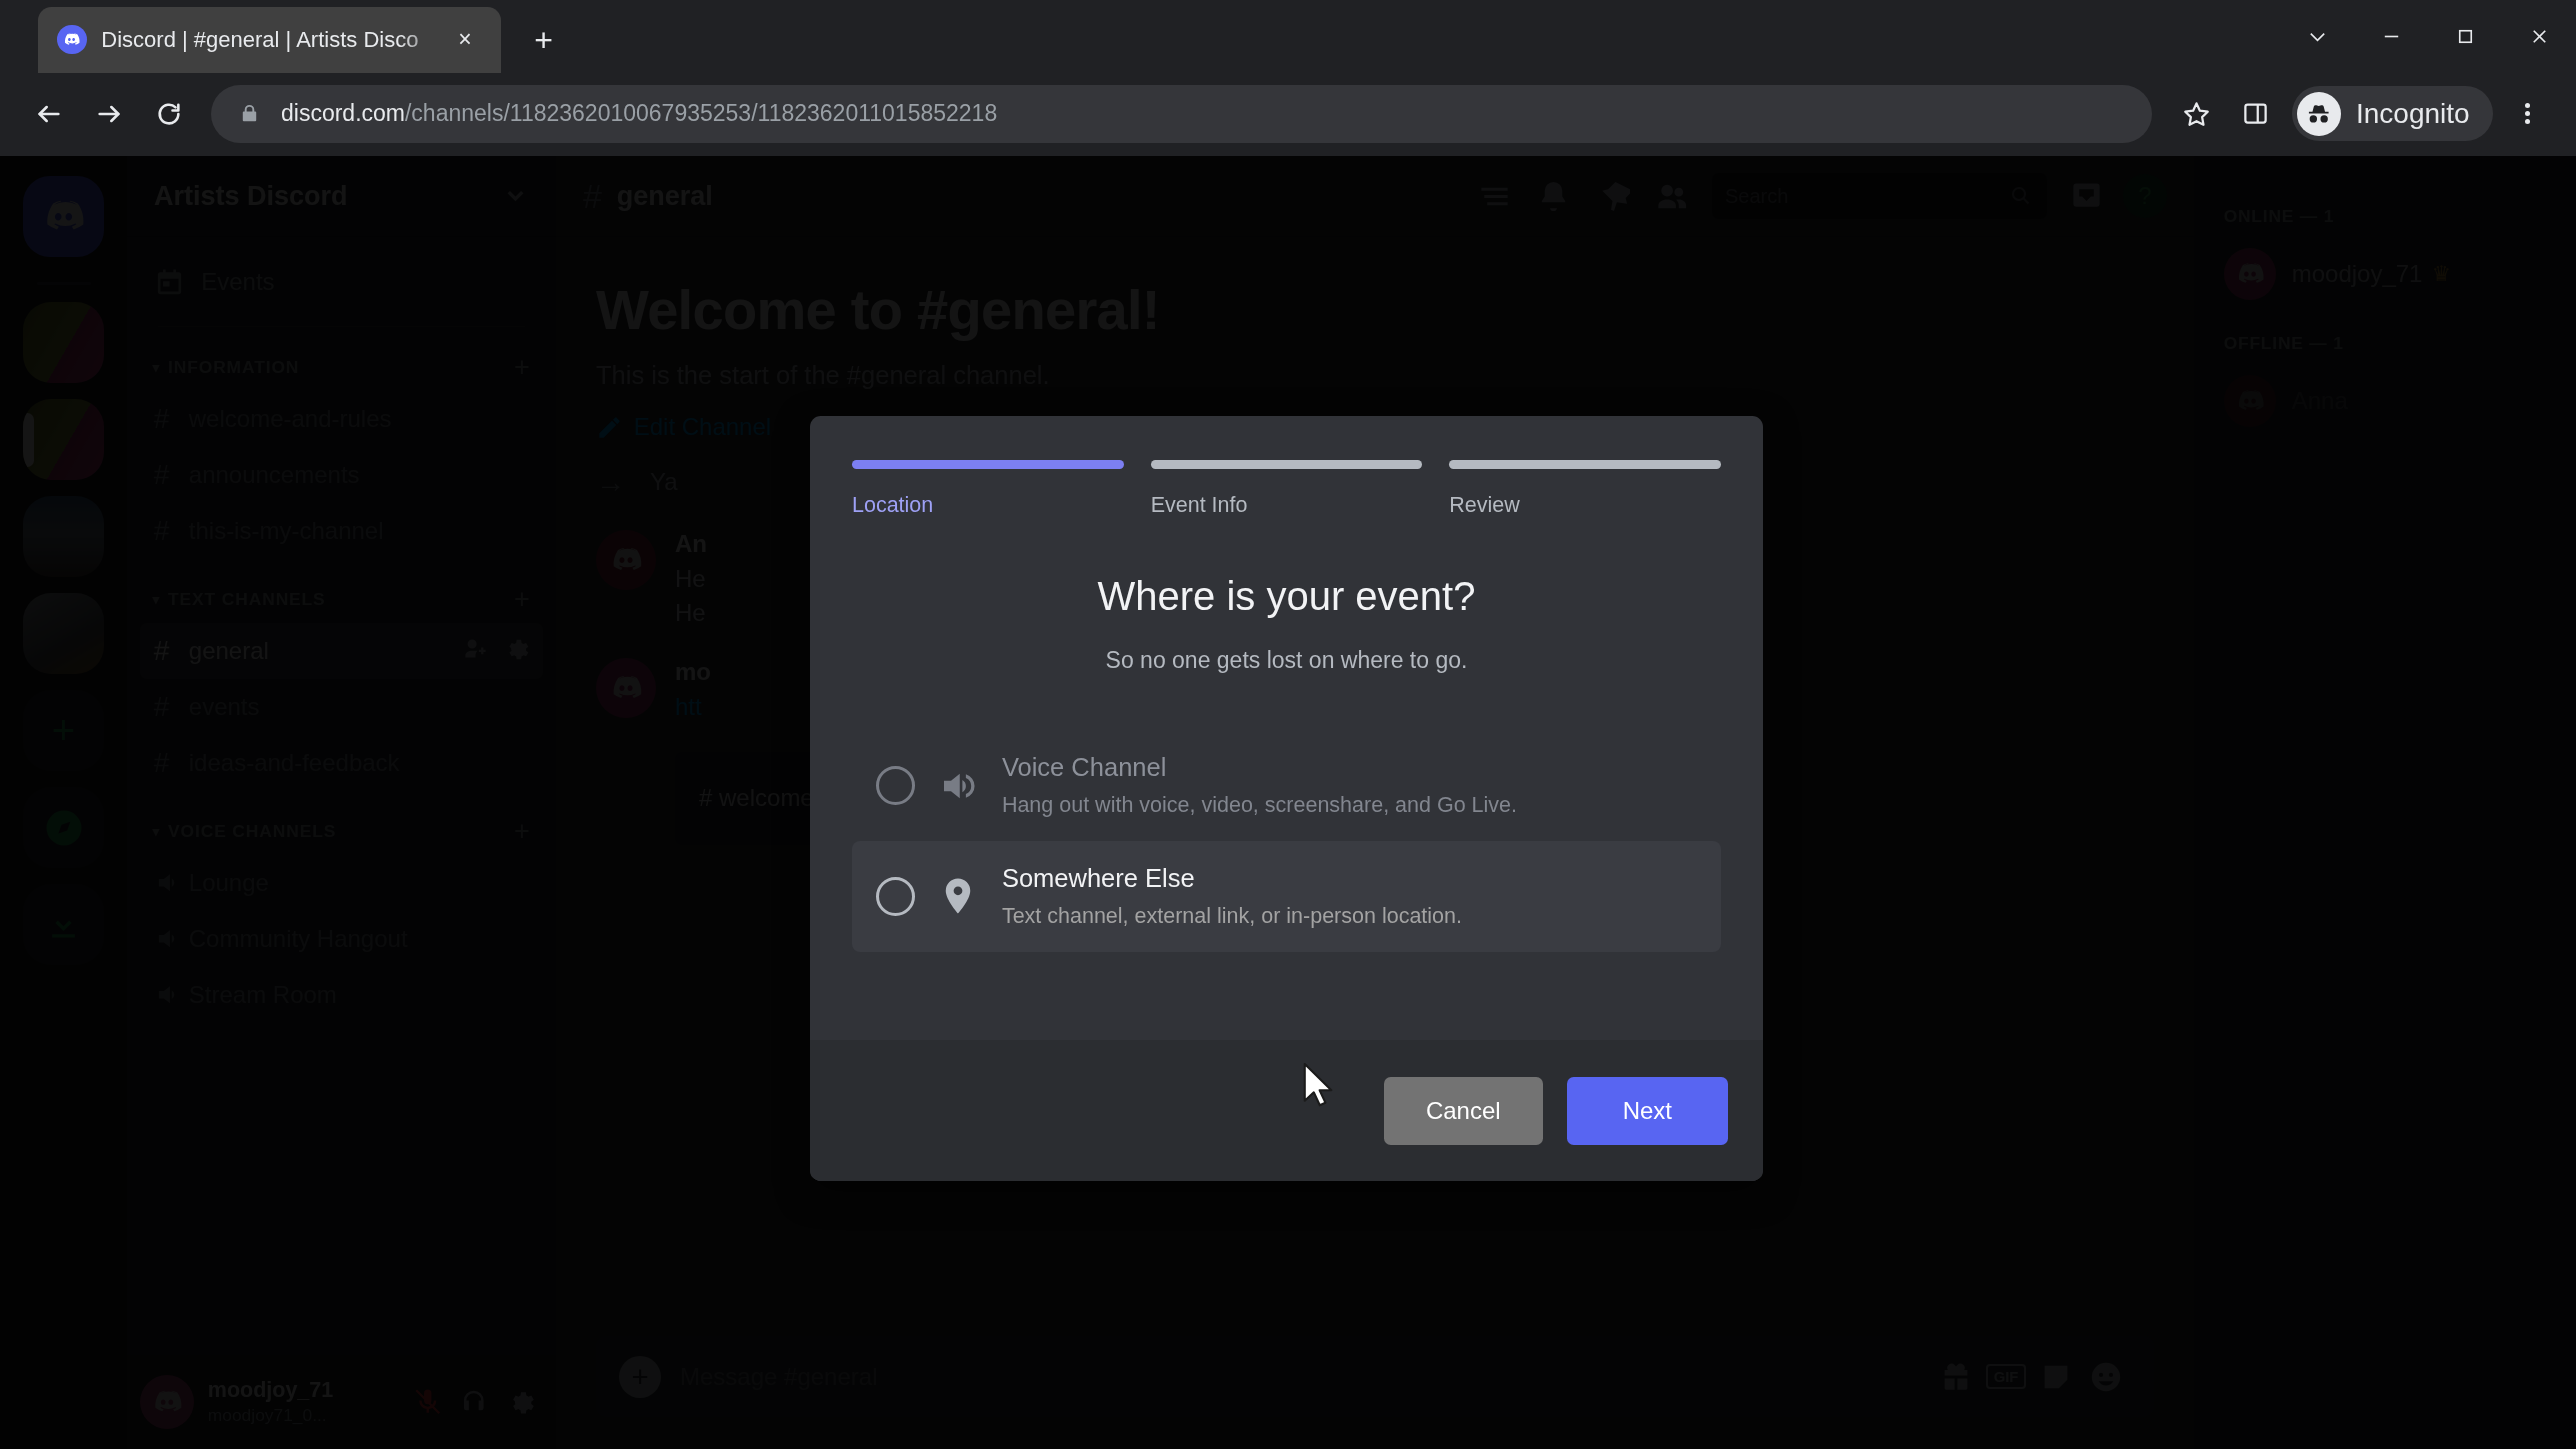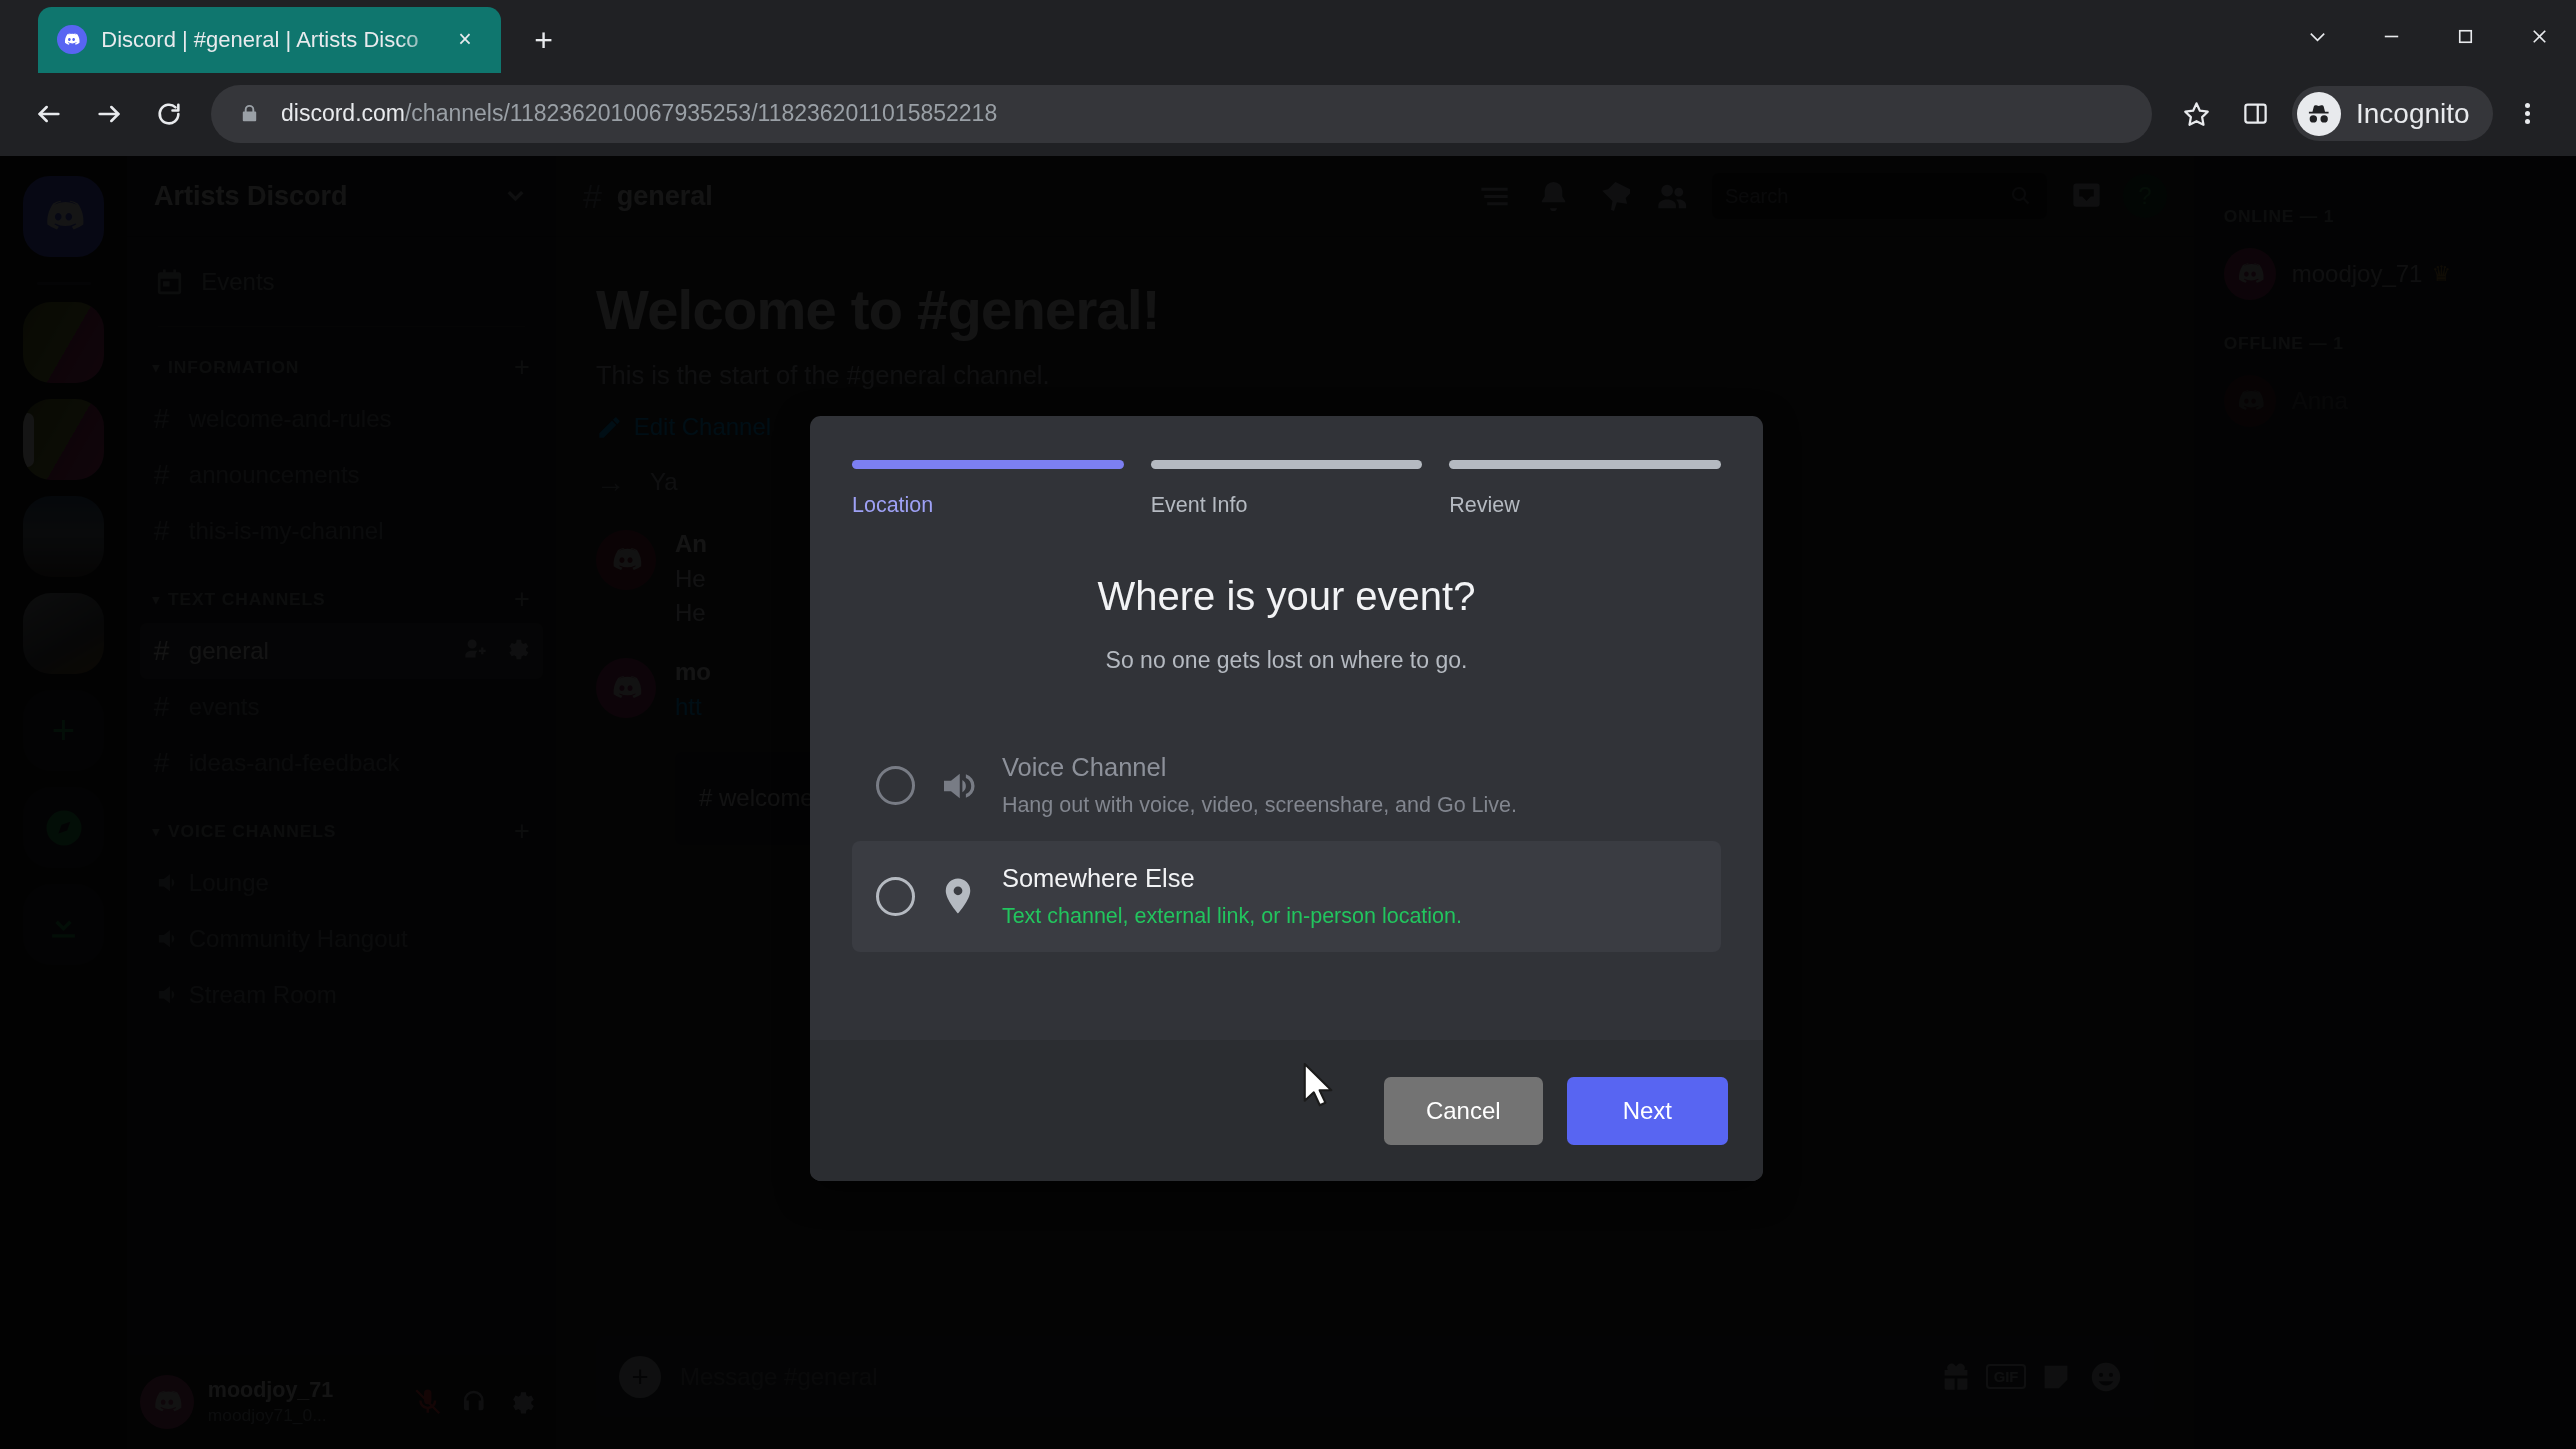--- a/index.html
+++ b/index.html
@@ -10,21 +10,21 @@
     overflow: hidden;
   }
 
   
   #browser-chrome { width: 2576px; height: 156px; background: #202124; position: relative; }
 
   #tabstrip { height: 72px; position: relative; }
   #tab-active {
     position: absolute; left: 38px; top: 6.7px;
     width: 463px; height: 66px;
-    background: #0f766e;
+    background: #404040;
     border-radius: 13.4px 13.4px 0 0;
     display: flex; align-items: center; padding: 0 19px;
   }
   #tab-favicon {
     width: 29.5px; height: 29.5px; border-radius: 50%;
     background: #5865f2; flex: 0 0 auto;
     display: flex; align-items: center; justify-content: center;
   }
   #tab-favicon svg { width: 19px; height: 19px; fill: #fff; }
   #tab-title {
@@ -294,21 +294,21 @@
     width: 39px; height: 39px; border-radius: 50%;
     border: 3.4px solid #b5bac1; flex: 0 0 auto;
   }
   .option-row.dim .radio { border-color: #787c85; }
   .opt-icon { width: 48px; margin-left: 21.5px; flex: 0 0 auto; display: flex; align-items: center; }
   .opt-icon svg { width: 42px; height: 42px; fill: #b5bac1; }
   .option-row.dim .opt-icon svg { fill: #787c85; }
   .opt-text { margin-left: 17.4px; }
   .opt-title { font-size: 25.5px; color: #f2f3f5; font-weight: 500; }
   .option-row.dim .opt-title { color: #8d919a; }
-  .opt-desc { font-size: 21.5px; color: #22c55e; margin-top: 10.7px; }
+  .opt-desc { font-size: 21.5px; color: #a3a3a3; margin-top: 10.7px; }
   .option-row.dim .opt-desc { color: #82868f; }
 
   #modal-footer {
     height: 141px; background: #2b2d31; display: flex; align-items: center;
     justify-content: flex-end; gap: 24px; padding: 0 35px; flex: 0 0 auto;
   }
   .mbtn {
     font-size: 24px; border-radius: 6.7px; padding: 20px 42px;
     font-weight: 500; border: none; cursor: pointer;
   }

